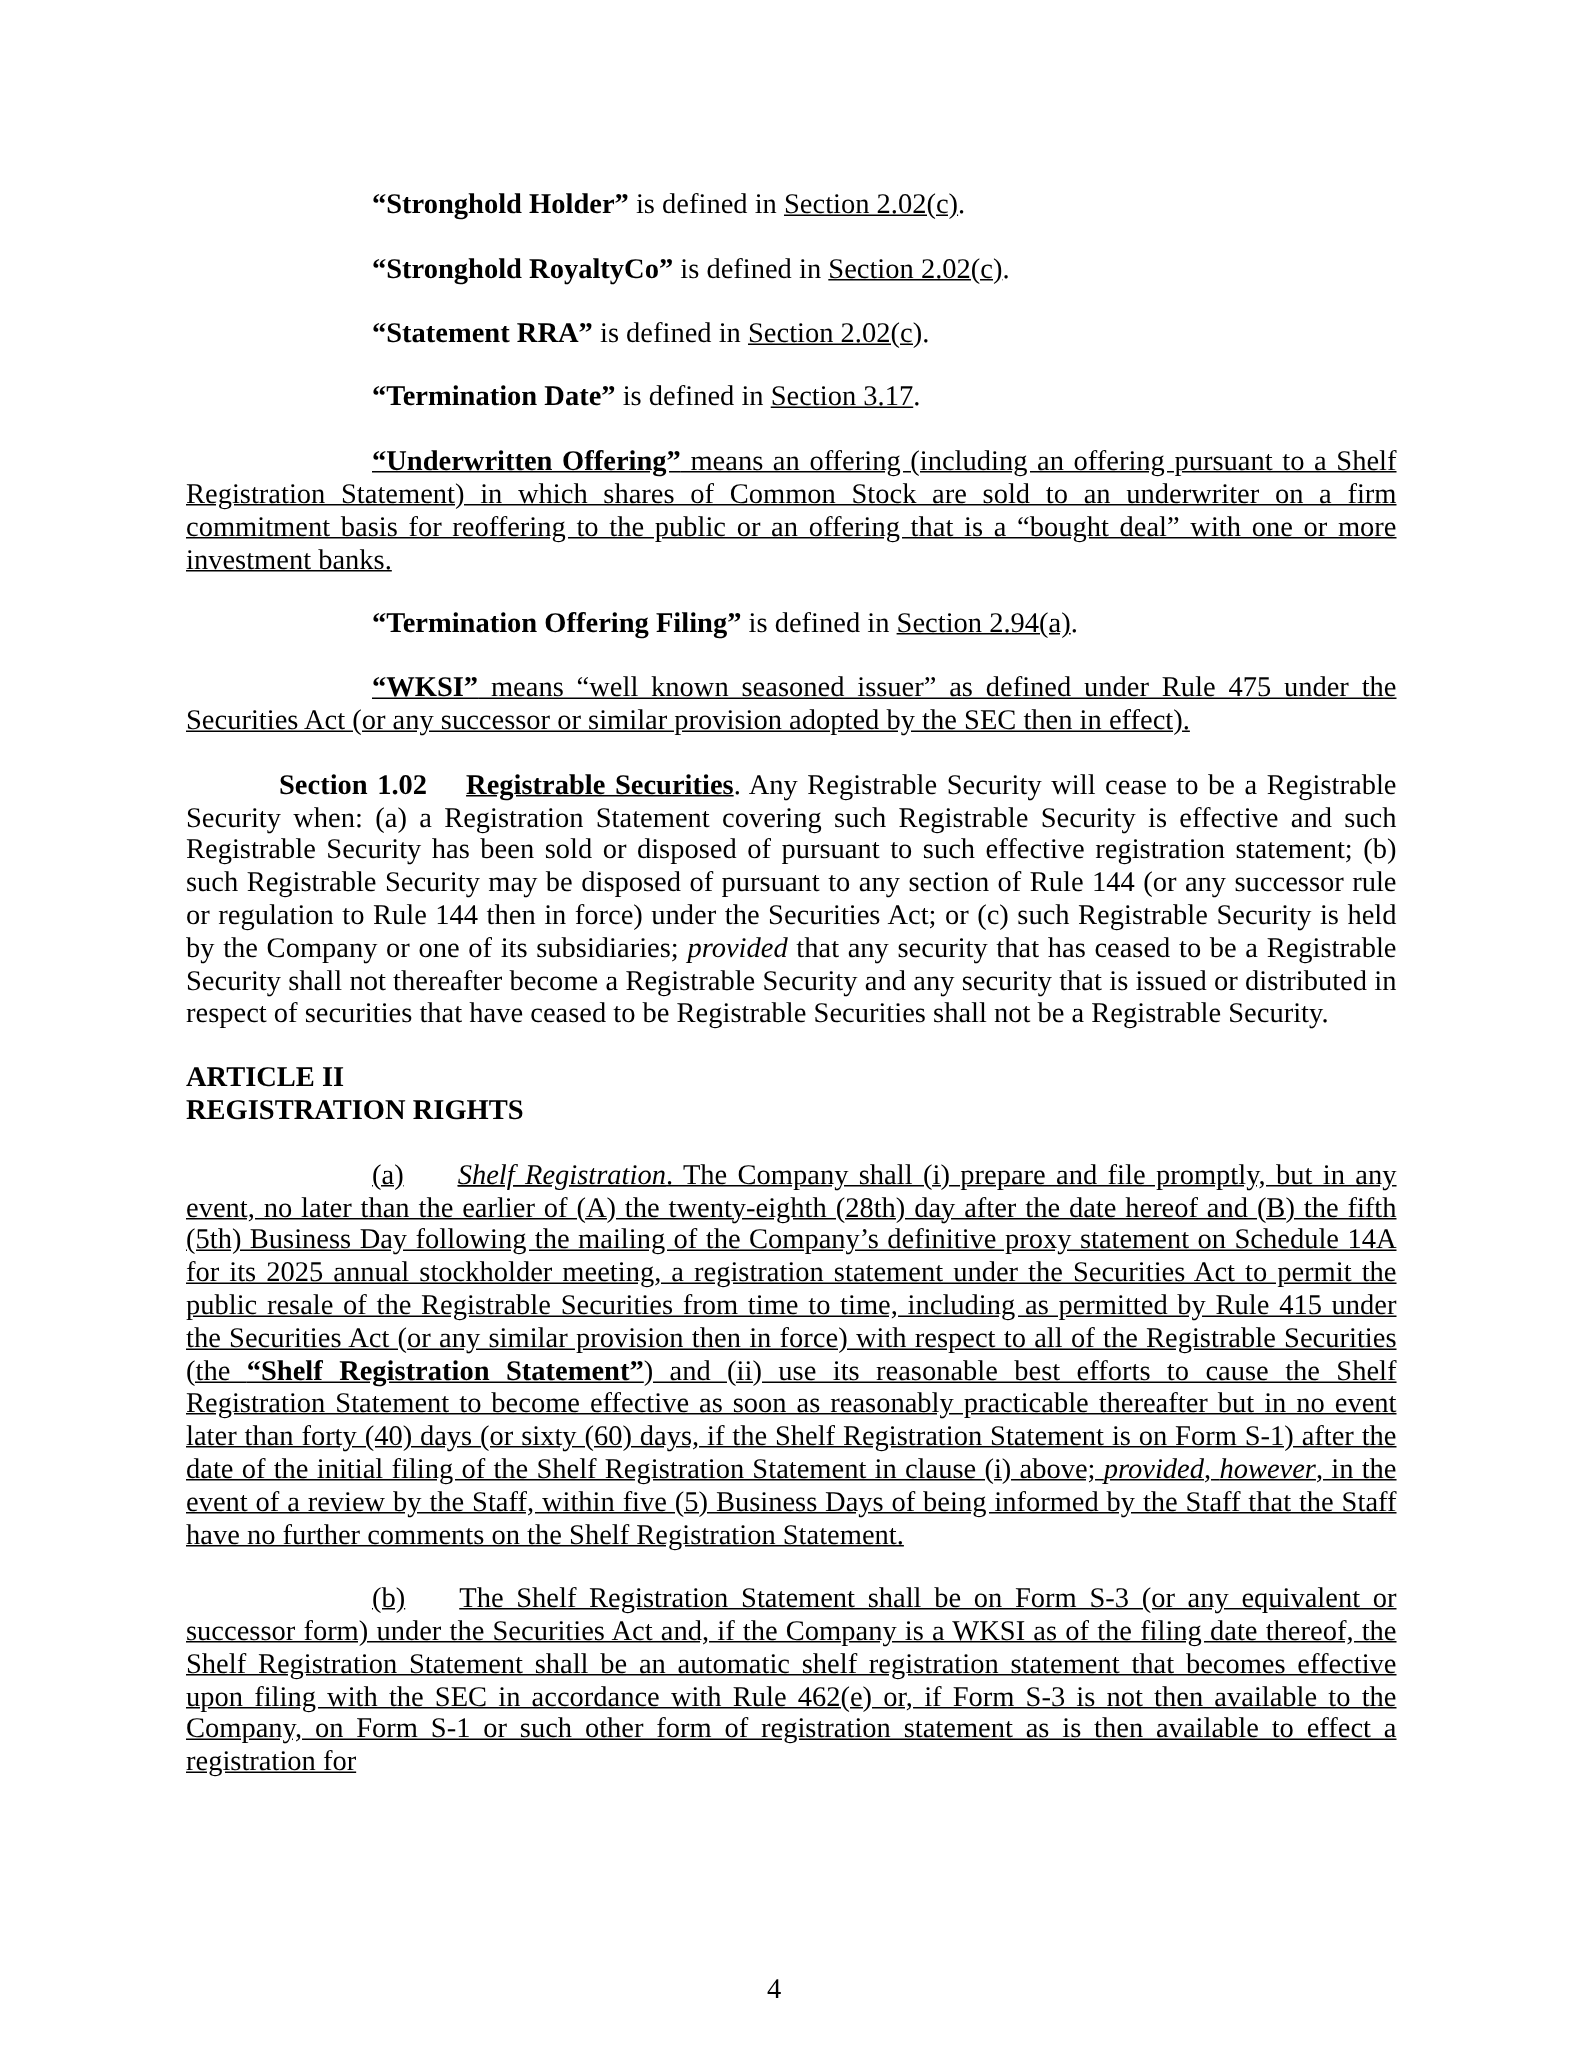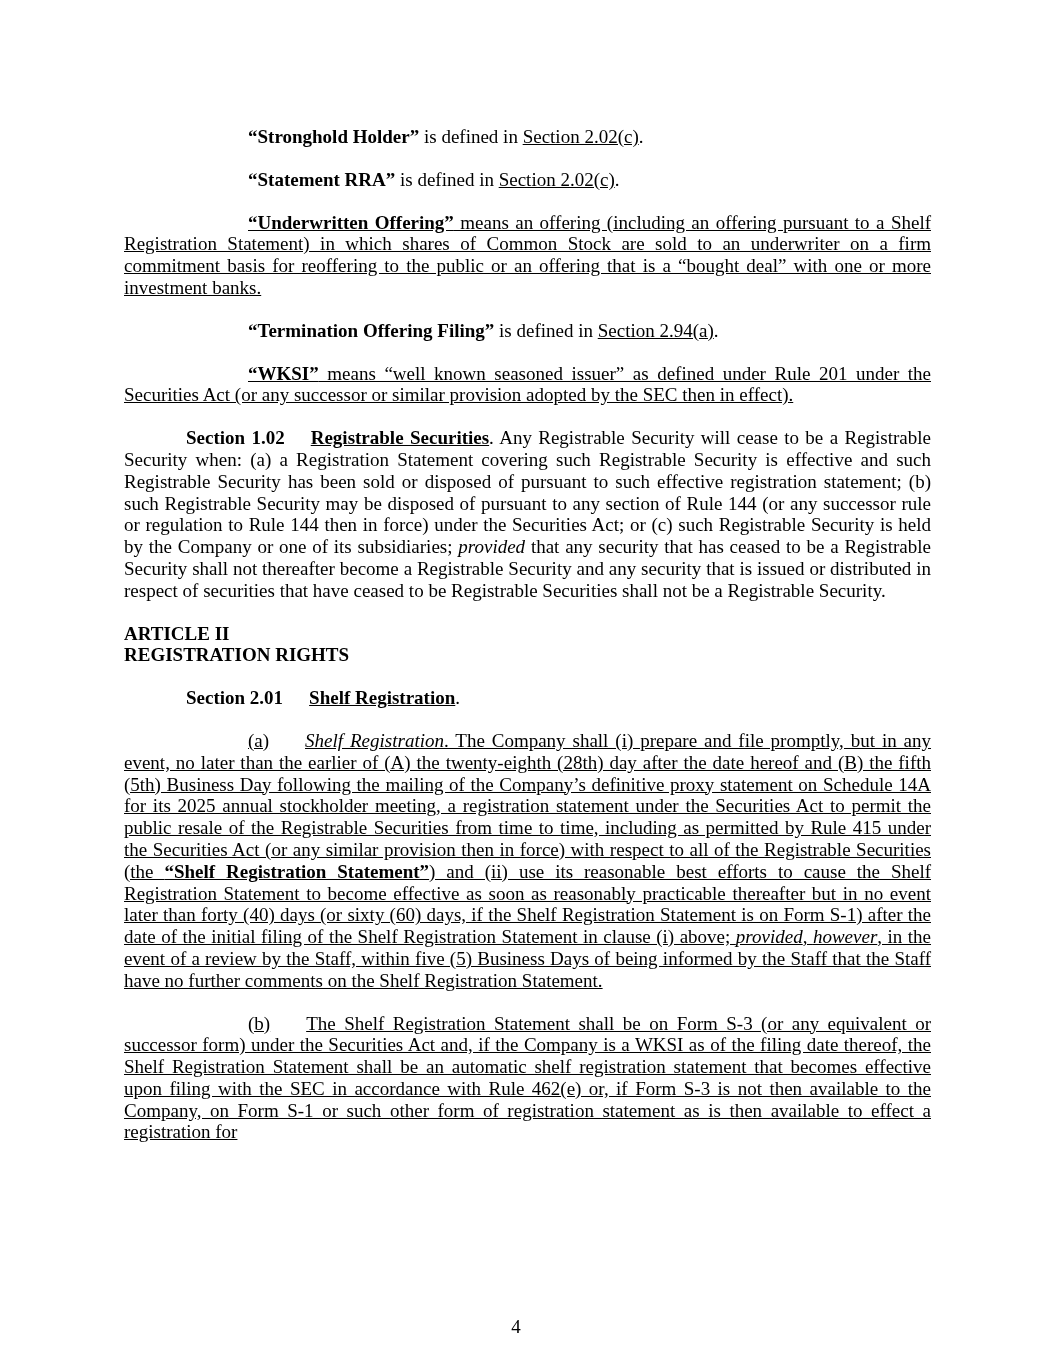--- a/index.html
+++ b/index.html
@@ -40,24 +40,25 @@
     width: 100%;
     text-align: center;
   }
 </style>
 </head>
 <body>
 
 <div class="page">
   <div class="content">
       <p class="par def"><span class="b">“Stronghold Holder”</span><span class=""> is defined in </span><span class="u">Section 2.02(c)</span><span class="">.</span></p>
+      <p class="par def"><span class="b">“Stronghold RoyaltyCo”</span><span class=""> is defined in </span><span class="u">Section 2.02(c)</span><span class="">.</span></p>
       <p class="par def"><span class="b">“Statement RRA”</span><span class=""> is defined in </span><span class="u">Section 2.02(c)</span><span class="">.</span></p>
+      <p class="par def"><span class="b">“Termination Date”</span><span class=""> is defined in </span><span class="u">Section 3.17</span><span class="">.</span></p>
       <p class="par body1"><span class="b">“Underwritten Offering”</span><span class=""> means an offering (including an offering pursuant to a Shelf Registration Statement) in which shares of Common Stock are sold to an underwriter on a firm commitment basis for reoffering to the public or an offering that is a “bought deal” with one or more investment banks.</span></p>
       <p class="par def"><span class="b">“Termination Offering Filing”</span><span class=""> is defined in </span><span class="u">Section 2.94(a)</span><span class="">.</span></p>
-      <p class="par body1"><span class="b">“WKSI”</span><span class=""> means “well known seasoned issuer” as defined under Rule 201 under the Securities Act (or any successor or similar provision adopted by the SEC then in effect).</span></p>
+      <p class="par body1"><span class="b">“WKSI”</span><span class=""> means “well known seasoned issuer” as defined under Rule 475 under the Securities Act (or any successor or similar provision adopted by the SEC then in effect).</span></p>
       <p class="par sec"><span class="b">Section 1.02</span><span class="tab" style="width: 26px;"></span><span class="b u">Registrable Securities</span><span class="">. Any Registrable Security will cease to be a Registrable Security when: (a) a Registration Statement covering such Registrable Security is effective and such Registrable Security has been sold or disposed of pursuant to such effective registration statement; (b) such Registrable Security may be disposed of pursuant to any section of Rule 144 (or any successor rule or regulation to Rule 144 then in force) under the Securities Act; or (c) such Registrable Security is held by the Company or one of its subsidiaries; </span><span class="i">provided</span><span class=""> that any security that has ceased to be a Registrable Security shall not thereafter become a Registrable Security and any security that is issued or distributed in respect of securities that have ceased to be Registrable Securities shall not be a Registrable Security.</span></p>
       <p class="par center"><span class="">ARTICLE II</span><br><span class="">REGISTRATION RIGHTS</span></p>
-      <p class="par sec"><span class="b">Section 2.01</span><span class="tab" style="width: 26px;"></span><span class="b u">Shelf Registration</span><span class="">.</span></p>
       <p class="par body1"><span class="">(a)</span><span class="tab" style="width: 36px;"></span><span class="i u">Shelf Registration</span><span class="">. The Company shall (i) prepare and file promptly, but in any event, no later than the earlier of (A) the twenty-eighth (28th) day after the date hereof and (B) the fifth (5th) Business Day following the mailing of the Company’s definitive proxy statement on Schedule 14A for its 2025 annual stockholder meeting, a registration statement under the Securities Act to permit the public resale of the Registrable Securities from time to time, including as permitted by Rule 415 under the Securities Act (or any similar provision then in force) with respect to all of the Registrable Securities (the </span><span class="b">“Shelf Registration Statement”</span><span class="">) and (ii) use its reasonable best efforts to cause the Shelf Registration Statement to become effective as soon as reasonably practicable thereafter but in no event later than forty (40) days (or sixty (60) days, if the Shelf Registration Statement is on Form S-1) after the date of the initial filing of the Shelf Registration Statement in clause (i) above; </span><span class="i">provided</span><span class="">, </span><span class="i">however</span><span class="">, in the event of a review by the Staff, within five (5) Business Days of being informed by the Staff that the Staff have no further comments on the Shelf Registration Statement.</span></p>
       <p class="par body1"><span class="">(b)</span><span class="tab" style="width: 36px;"></span><span class="">The Shelf Registration Statement shall be on Form S-3 (or any equivalent or successor form) under the Securities Act and, if the Company is a WKSI as of the filing date thereof, the Shelf Registration Statement shall be an automatic shelf registration statement that becomes effective upon filing with the SEC in accordance with Rule 462(e) or, if Form S-3 is not then available to the Company, on Form S-1 or such other form of registration statement as is then available to effect a registration for</span></p>
     </div>
   <div class="footer">4</div>
 </div>
 
 </body></html>

